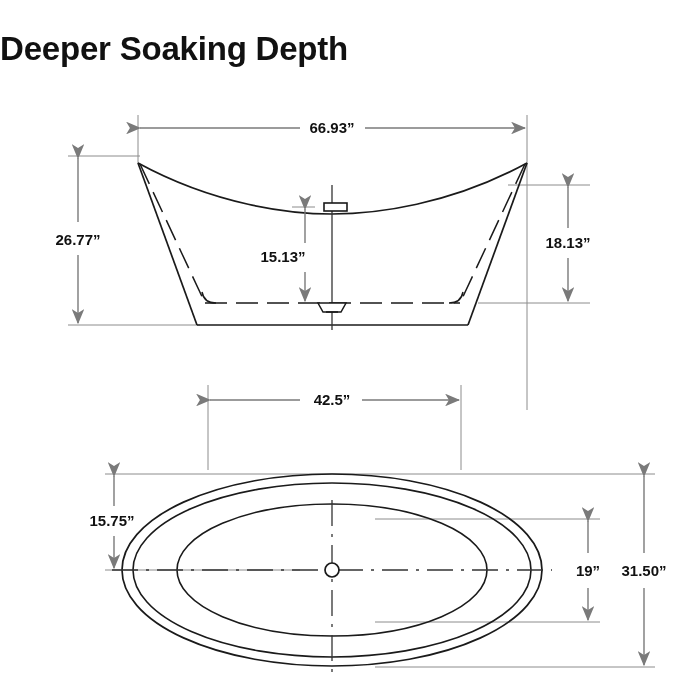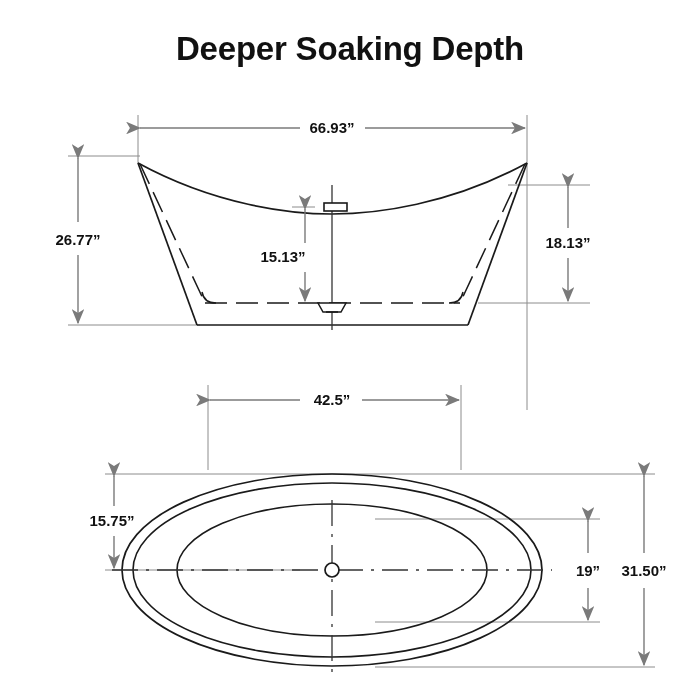--- a/index.html
+++ b/index.html
@@ -13,21 +13,21 @@
     height: 700px;
     background: #ffffff;
     overflow: hidden;
     font-family: "Liberation Sans", sans-serif;
   }
   #title {
     position: absolute;
     left: 0;
     top: 30px;
     width: 700px;
-    text-align: center;
+    text-align: left;
     font-size: 33px;
     font-weight: bold;
     color: #111111;
     letter-spacing: -0.2px;
   }
   #drawing {
     position: absolute;
     left: 0;
     top: 0;
   }

